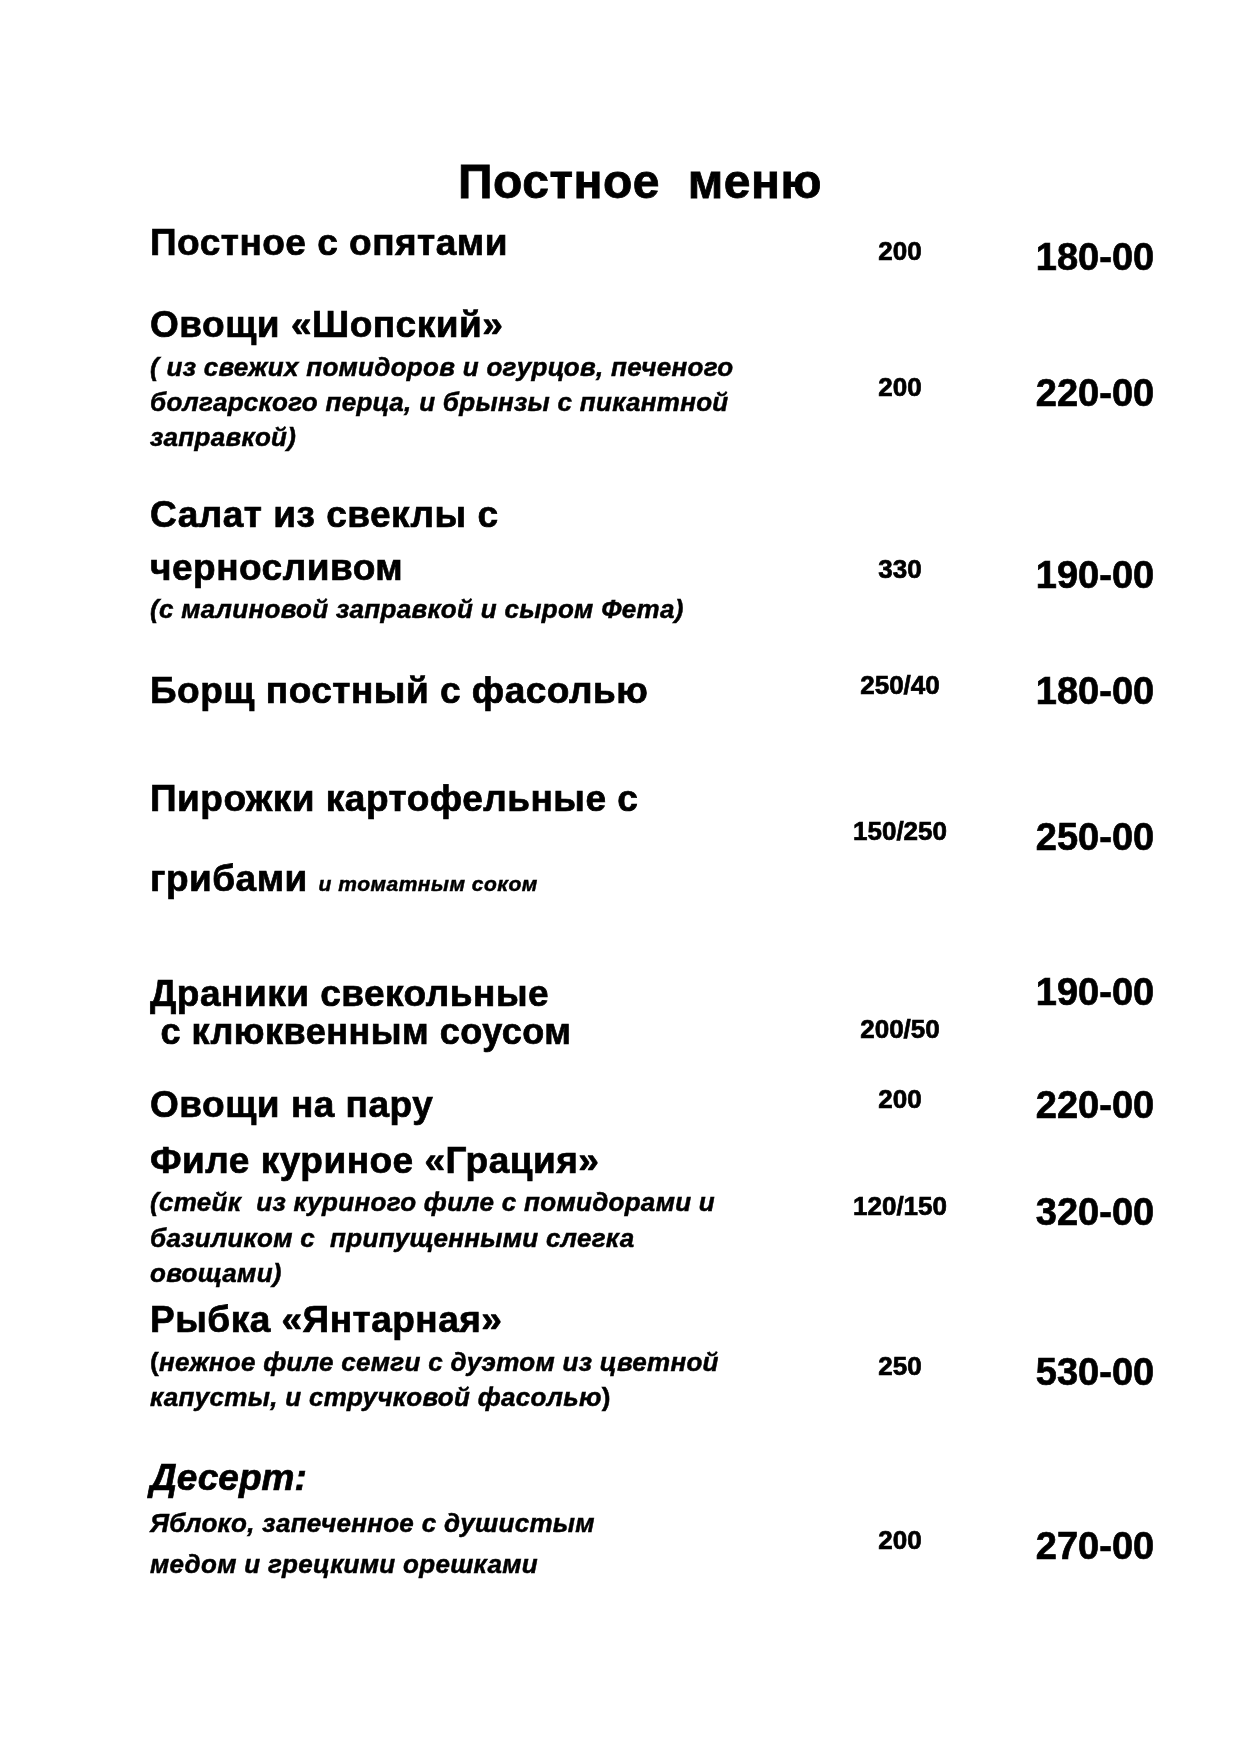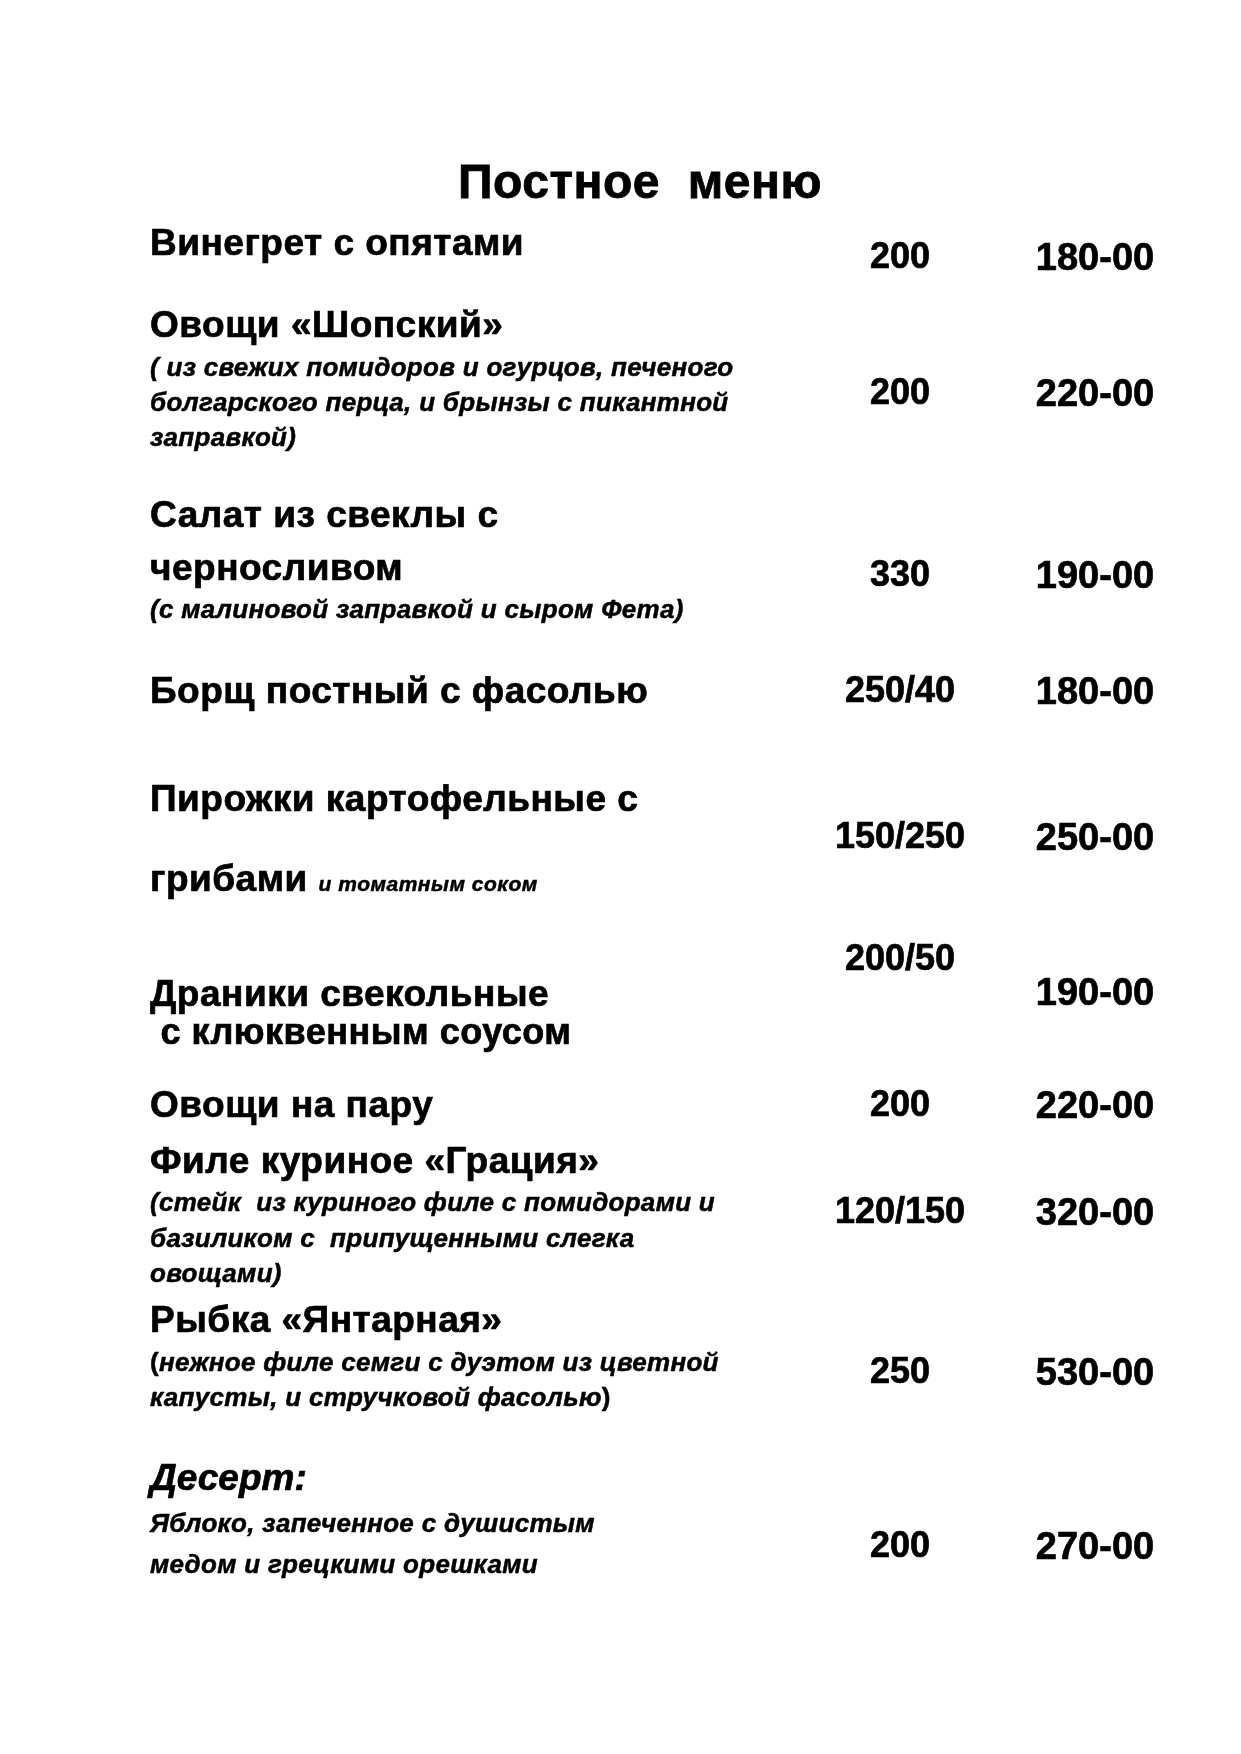--- a/index.html
+++ b/index.html
@@ -3,33 +3,33 @@
   <meta charset="utf-8">
   <style>
     html, body { margin: 0; padding: 0; background: #ffffff; }
     body { width: 1241px; height: 1754px; position: relative; overflow: hidden; color: #000; font-family: "Liberation Sans", sans-serif; }
     .abs { position: absolute; white-space: nowrap; line-height: 1; }
     .title { font-weight: 900; font-size: 48px; left: 0; width: 1280px; text-align: center; letter-spacing: 0.5px; word-spacing: 14px; -webkit-text-stroke: 0.8px #000; }
     .dish { font-weight: 900; font-size: 37px; left: 150px; letter-spacing: 0.5px; -webkit-text-stroke: 0.7px #000; }
     .desc { font-weight: 700; font-style: italic; font-size: 26px; left: 150px; letter-spacing: 0.3px; -webkit-text-stroke: 0.5px #000; }
     .desc-inline { font-weight: 700; font-style: italic; font-size: 21px; -webkit-text-stroke: 0.5px #000; }
     .dessert-head { font-weight: 900; font-style: italic; font-size: 37px; left: 150px; -webkit-text-stroke: 0.7px #000; }
-    .weight { font-weight: 900; font-size: 36px; left: 800px; width: 200px; text-align: center; -webkit-text-stroke: 0.7px #000; }
+    .weight { font-weight: 900; font-size: 26px; left: 800px; width: 200px; text-align: center; -webkit-text-stroke: 0.7px #000; }
     .price { font-weight: 900; font-size: 38px; left: 1025px; width: 140px; text-align: center; -webkit-text-stroke: 0.7px #000; }
     .nrm { font-style: normal; }
   </style>
 </head>
 <body>
 
 <div>
 
   <div class="abs title" style="top:158px;">Постное  меню</div>
 
   <div>
-    <div class="abs dish" style="top:224px;">Винегрет с опятами</div>
+    <div class="abs dish" style="top:224px;">Постное с опятами</div>
     <div class="abs weight" style="top:238px;">200</div>
     <div class="abs price" style="top:238px;">180-00</div>
   </div>
 
   <div>
     <div class="abs dish" style="top:306px;">Овощи «Шопский»</div>
     <div class="abs desc" style="top:354px;">( из свежих помидоров и огурцов, печеного</div>
     <div class="abs desc" style="top:389px;">болгарского перца, и брынзы с пикантной</div>
     <div class="abs desc" style="top:424px;">заправкой)</div>
     <div class="abs weight" style="top:374px;">200</div>
@@ -56,21 +56,21 @@
       <span>грибами</span>
       <span class="desc-inline">и томатным соком</span>
     </div>
     <div class="abs weight" style="top:818px;">150/250</div>
     <div class="abs price" style="top:818px;">250-00</div>
   </div>
 
   <div>
     <div class="abs dish" style="top:939px;margin-top:36px;">Драники свекольные</div>
     <div class="abs dish" style="top:1014px; font-size:36px; white-space:pre;"> с клюквенным соусом</div>
-    <div class="abs weight" style="top:940px;">200/50</div>
+    <div class="abs weight" style="top:1016px;">200/50</div>
     <div class="abs price" style="top:973px;">190-00</div>
   </div>
 
   <div>
     <div class="abs dish" style="top:1086px;">Овощи на пару</div>
     <div class="abs weight" style="top:1086px;">200</div>
     <div class="abs price" style="top:1086px;">220-00</div>
   </div>
 
   <div>

